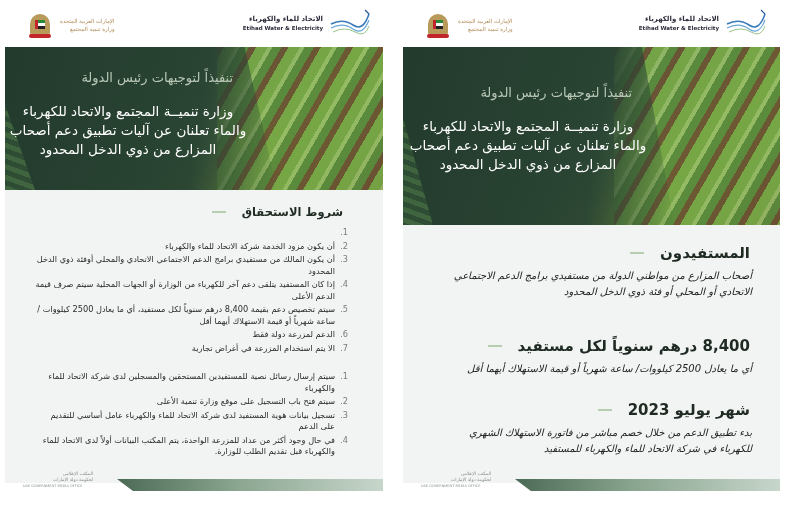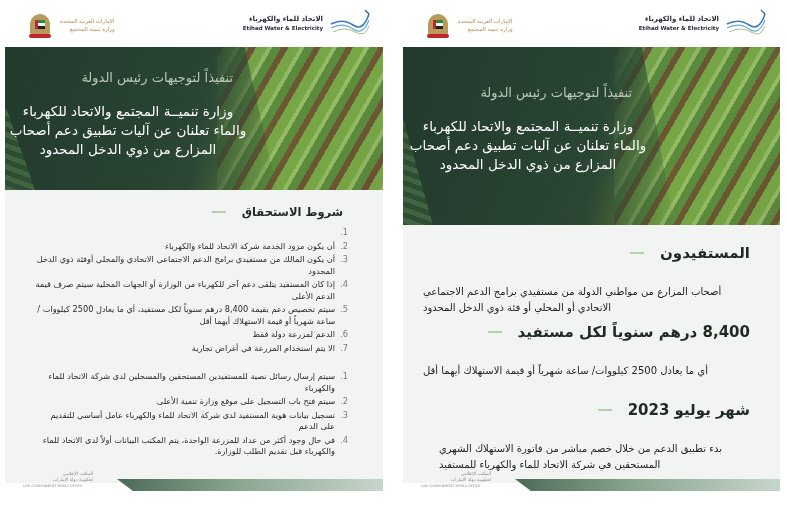--- a/index.html
+++ b/index.html
@@ -60,23 +60,23 @@
   .poster.left .list { direction: rtl; list-style: none; padding-right: 35px; padding-left: 30px; }
   .poster.left .list li { font-size: 8.2px; line-height: 11.5px; color: #2b2b2b; margin-bottom: 2px; display: flex; gap: 3px; }
   .poster.left .list li .num { color: #7a7a7a; min-width: 10px; }
 
   .sec-eligibility { position: absolute; top: 15px; left: 0; right: 0; }
   .sec-eligibility .list { margin-top: 8px; }
   .sec-apply { position: absolute; top: 175px; left: 0; right: 0; }
   .sec-apply .list { margin-top: 6px; }
 
   .poster.right .section-head { font-size: 15px; padding-right: 30px; }
-  .poster.right .para { direction: rtl; text-align: left; font-size: 10px; line-height: 15.5px; color: #222; padding-right: 28px; padding-left: 20px; margin-top: 22px; }
+  .poster.right .para { direction: rtl; text-align: right; font-size: 10px; line-height: 15.5px; color: #222; padding-right: 28px; padding-left: 20px; margin-top: 6px; font-style: italic; }
   .rs1 { position: absolute; top: 19px; left: 0; right: 0; }
-  .rs2 { position: absolute; top: 98px; left: 0; right: 0; }
+  .rs2 { position: absolute; top: 112px; left: 0; right: 0; }
   .rs3 { position: absolute; top: 176px; left: 16px; right: 0; }
 
   
   .footer { position: absolute; left: 5px; right: 10px; top: 483px; height: 22px; }
   .poster.right .footer { left: 9px; right: 7px; }
   .media-office { position: absolute; left: 18px; top: -12px; direction: rtl; text-align: right; font-size: 4.5px; line-height: 6px; color: #8a8f8a; width: 70px; }
   .footer-bar { position: absolute; left: 112px; right: 0; top: -4px; height: 12px;
     background: linear-gradient(90deg, #4b6a55 0%, #8aa590 45%, #c7d6cb 100%);
     clip-path: polygon(0 0, 100% 0, 100% 100%, 6% 100%); }
 </style>
@@ -235,21 +235,21 @@
         <span>8,400 درهم سنوياً لكل مستفيد</span>
         <span class="dash"></span>
       </div>
       <p class="para">أي ما يعادل 2500 كيلووات/ ساعة شهرياً أو قيمة الاستهلاك أيهما أقل</p>
     </div>
     <div class="rs3">
       <div class="section-head">
         <span>شهر يوليو 2023</span>
         <span class="dash"></span>
       </div>
-      <p class="para">بدء تطبيق الدعم من خلال خصم مباشر من فاتورة الاستهلاك الشهري المستحقين في شركة الاتحاد للماء والكهرباء للمستفيد</p>
+      <p class="para">بدء تطبيق الدعم من خلال خصم مباشر من فاتورة الاستهلاك الشهري للكهرباء في شركة الاتحاد للماء والكهرباء للمستفيد</p>
     </div>
   </div>
 
   <div class="footer">
     <div class="media-office">
       <div>المكتب الإعلامي</div>
       <div>لحكومة دولة الإمارات</div>
       <div style="direction:ltr;text-align:left;font-size:3.5px;">UAE GOVERNMENT MEDIA OFFICE</div>
     </div>
     <div class="footer-bar"></div>

